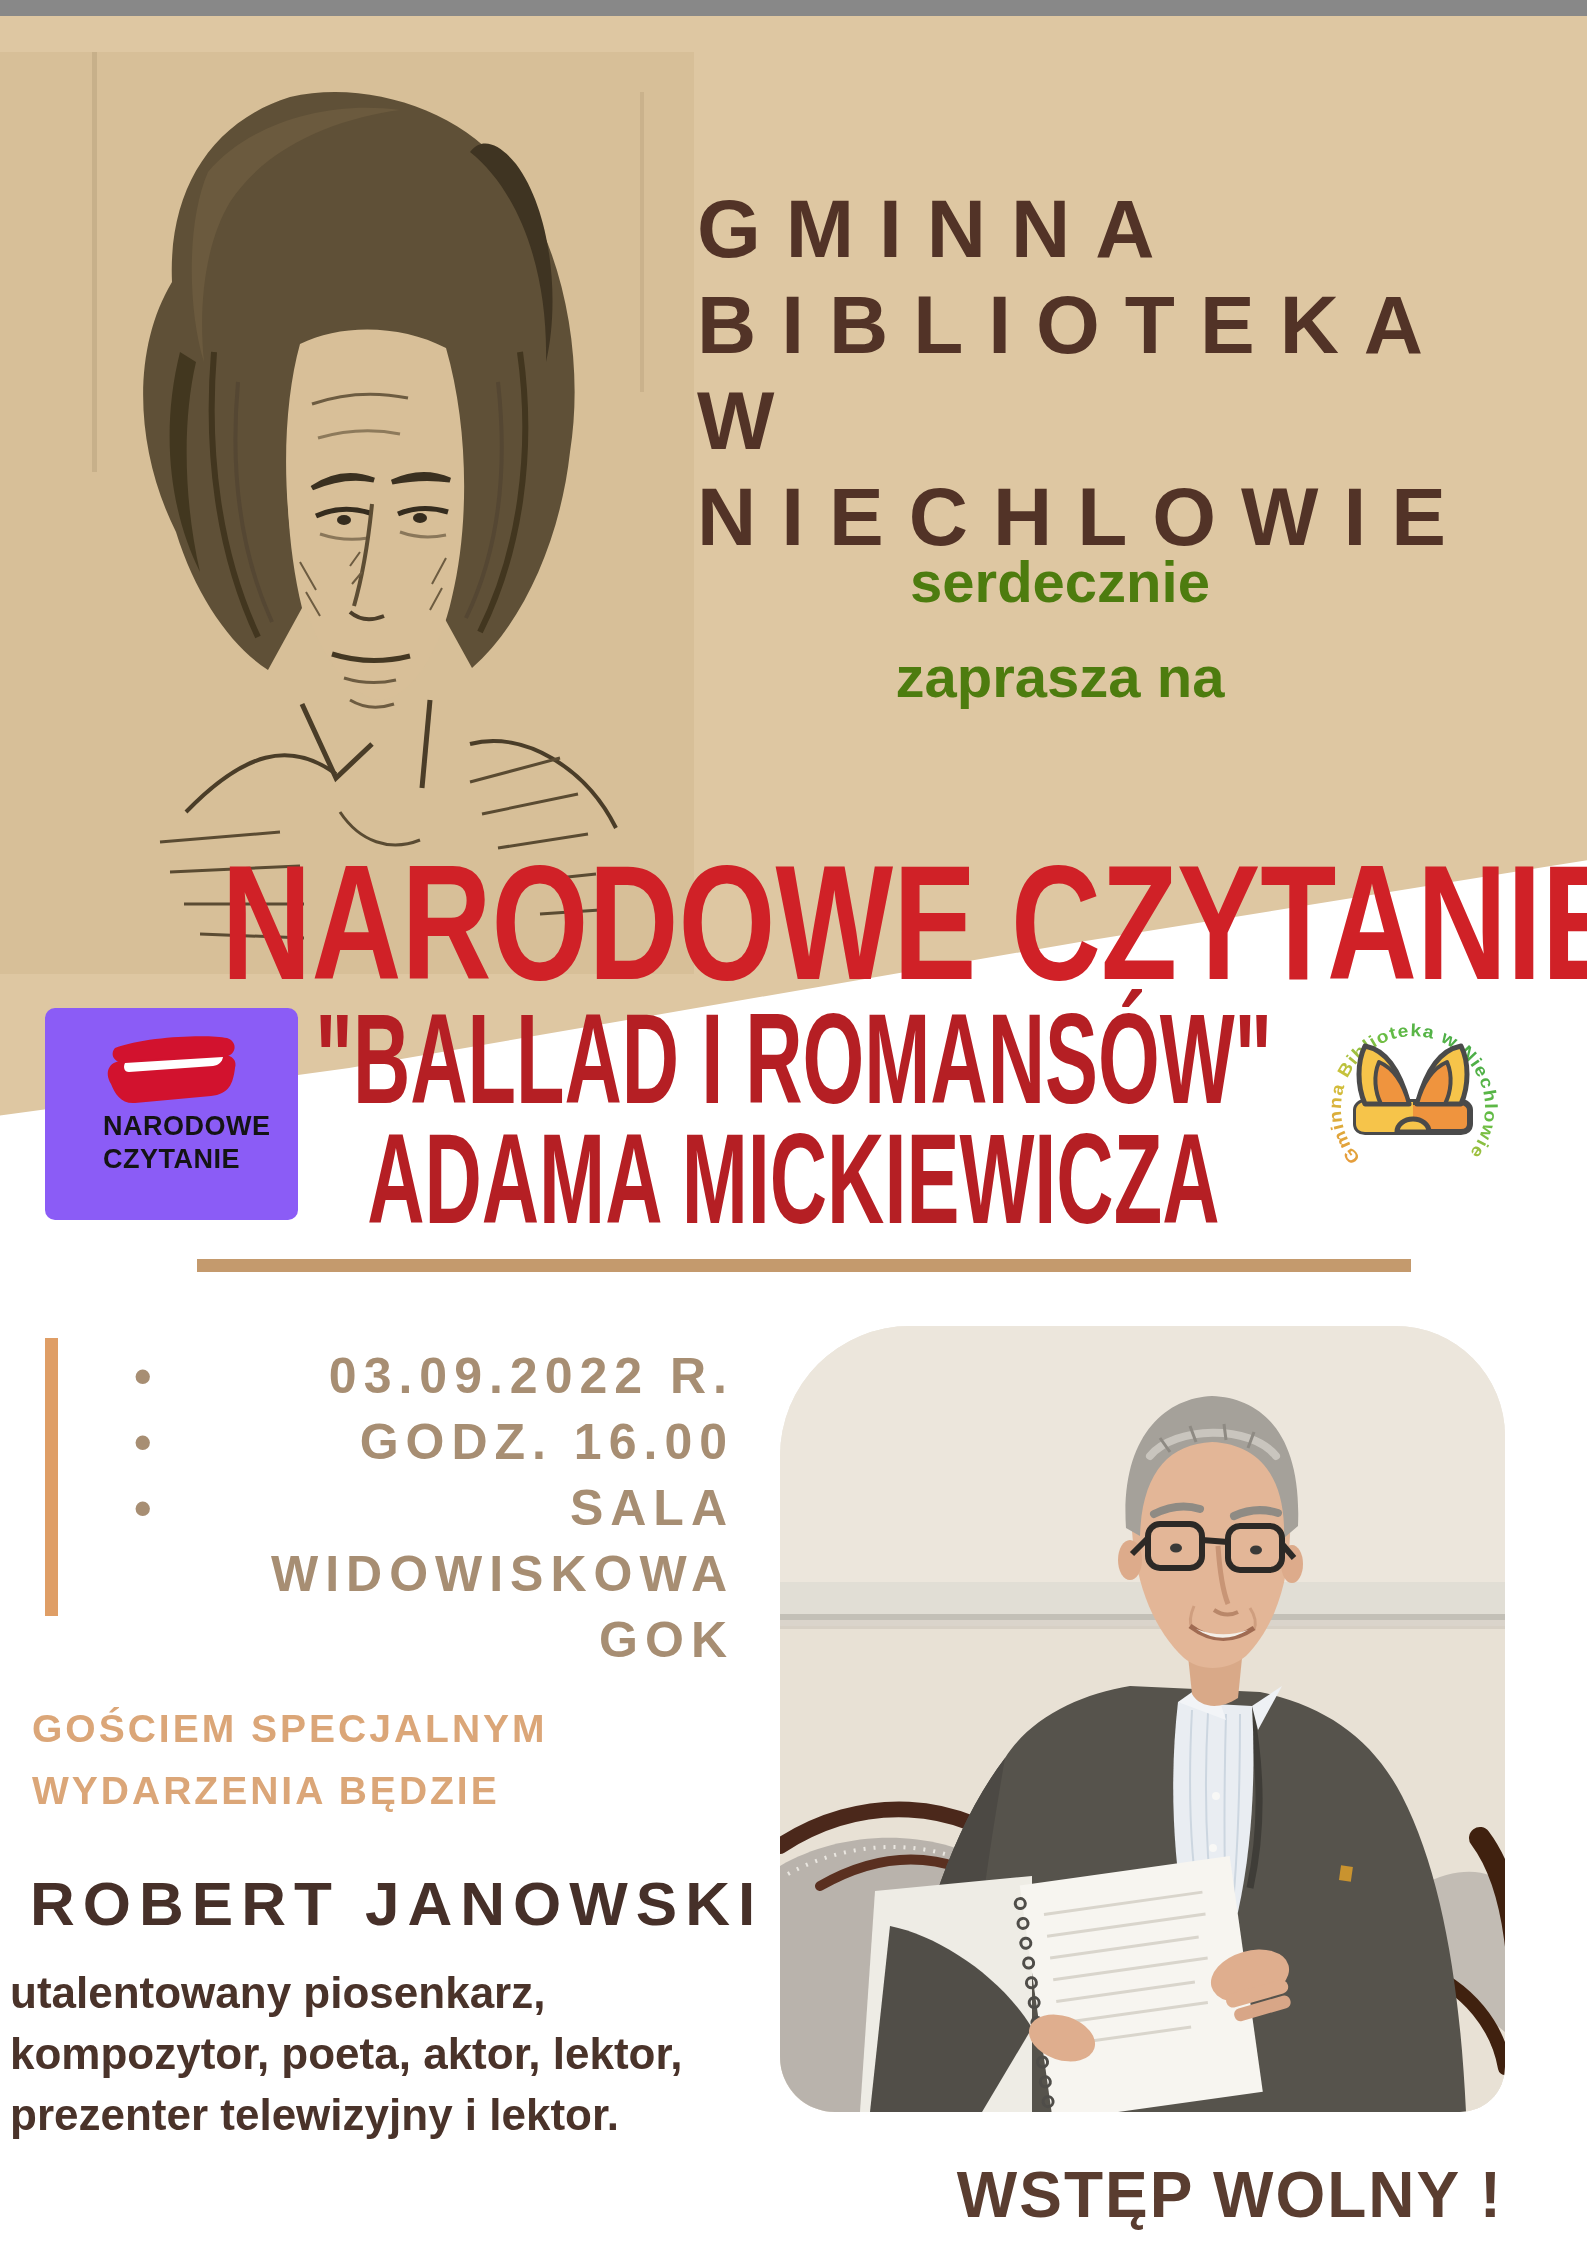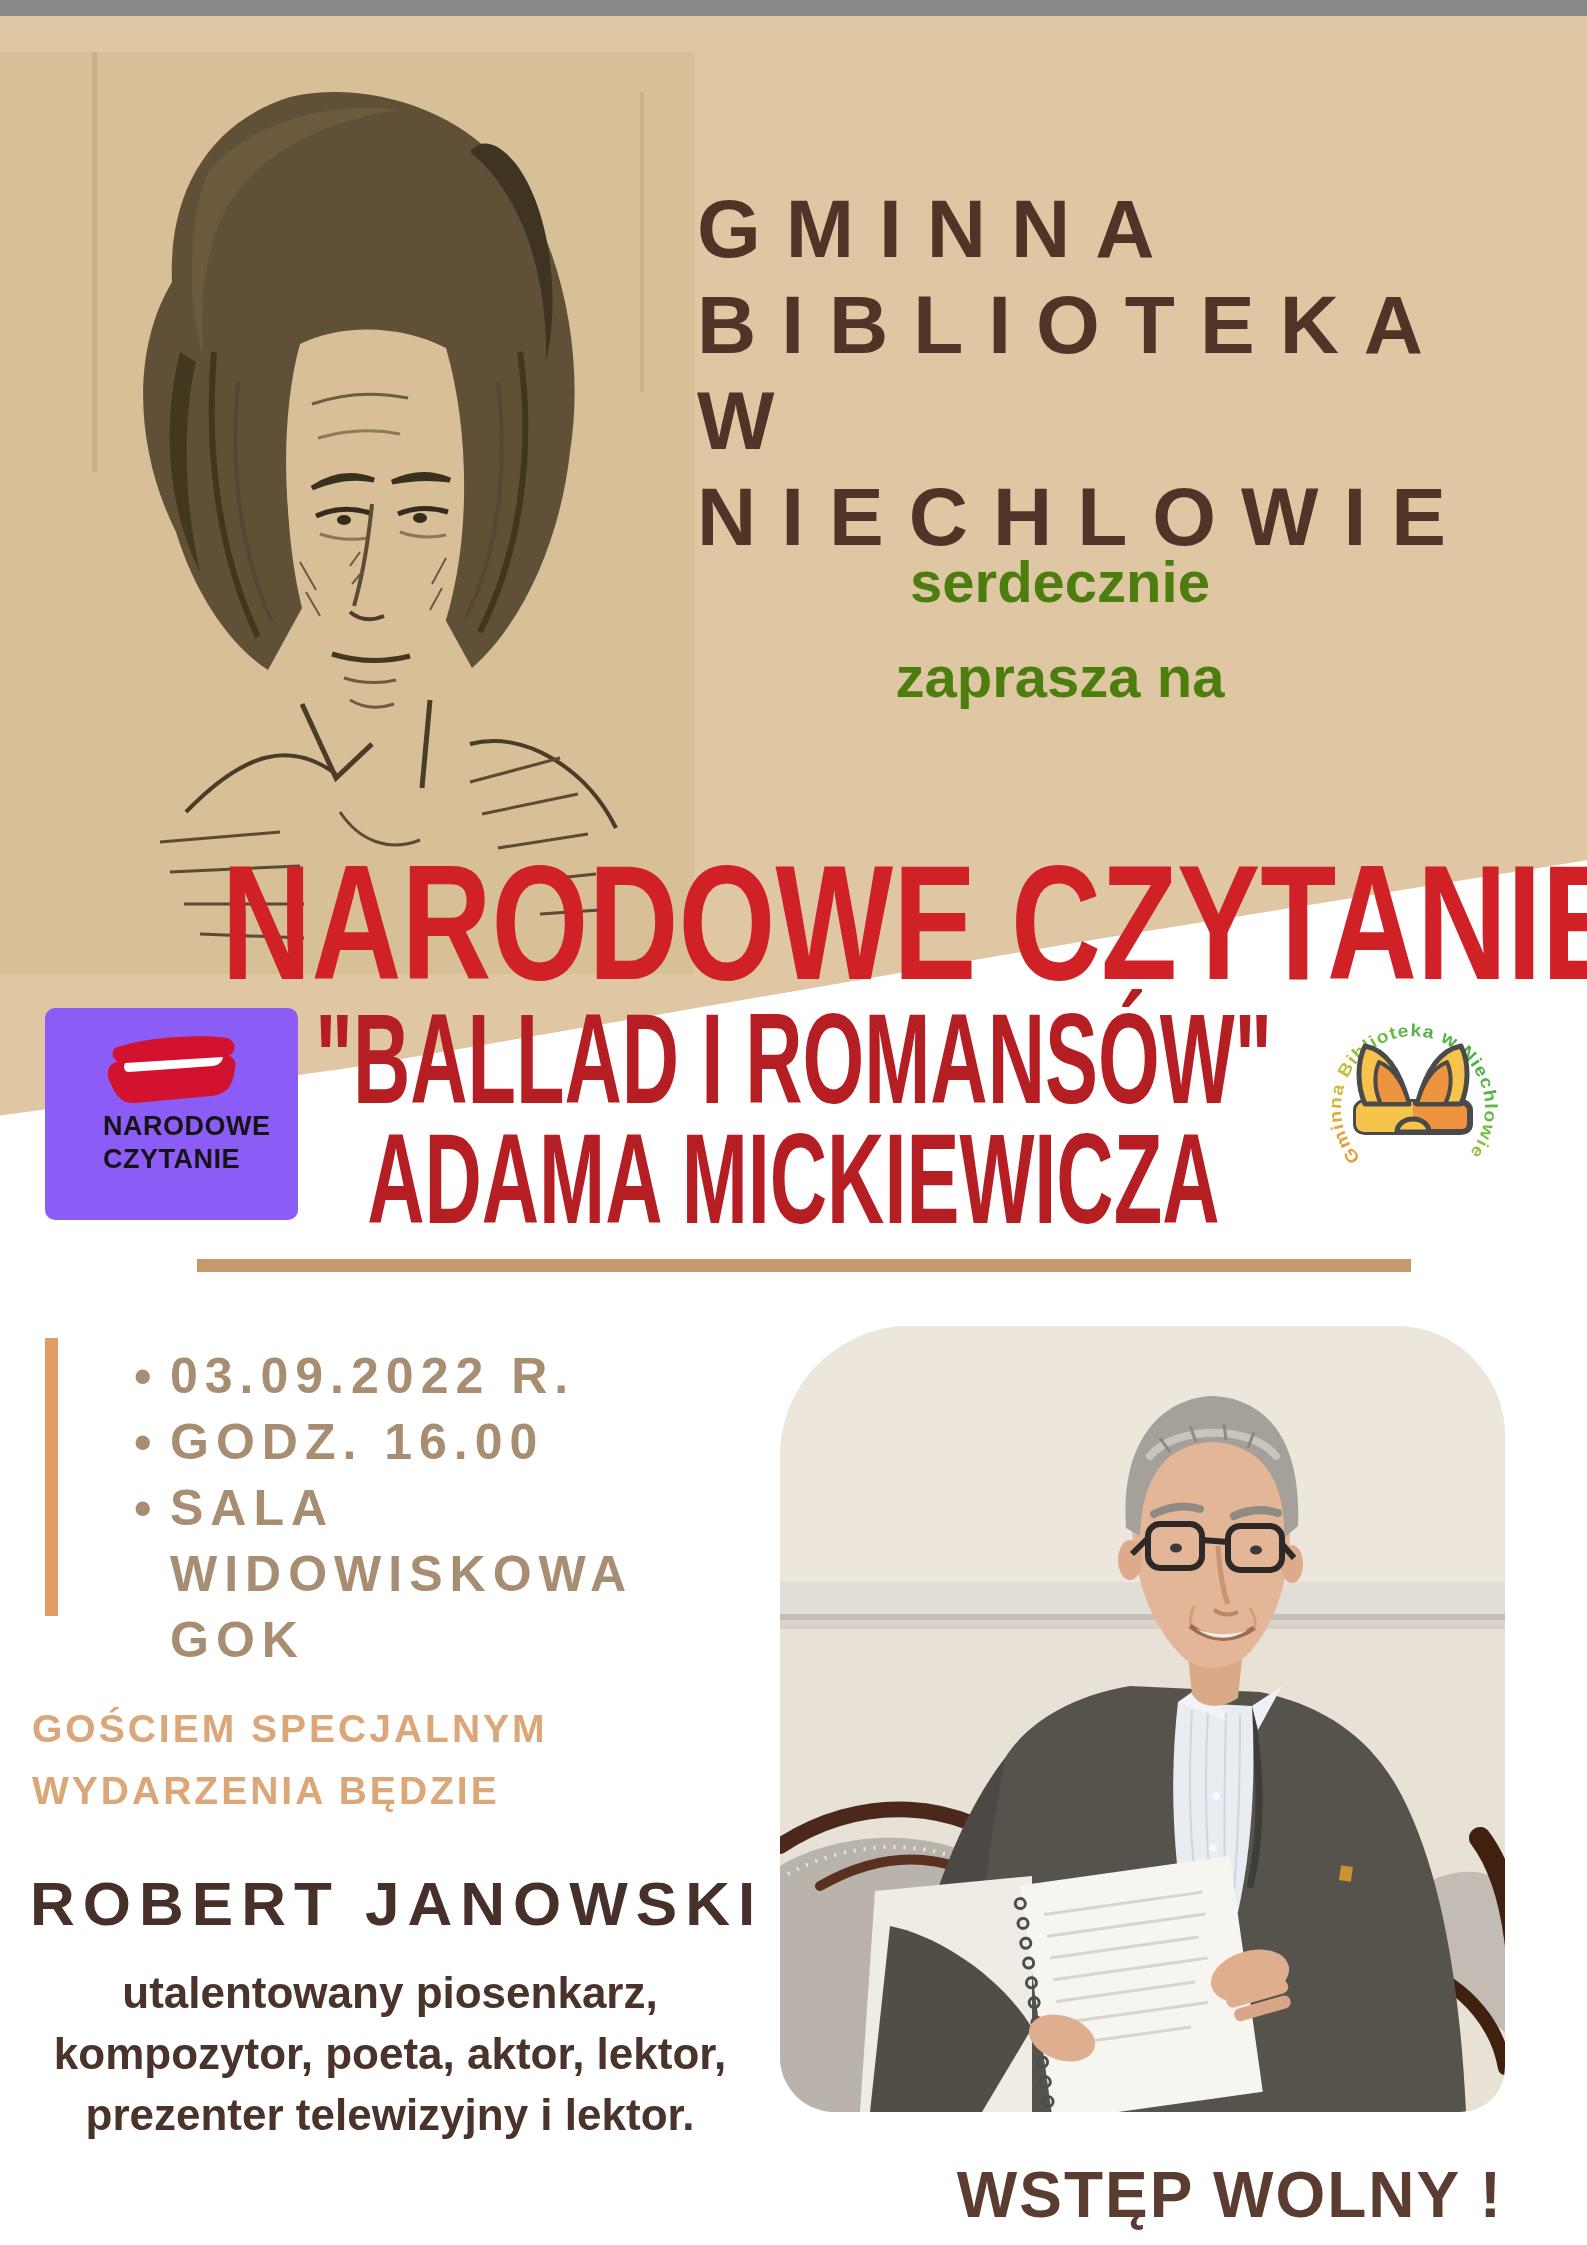--- a/index.html
+++ b/index.html
@@ -47,33 +47,33 @@
   
   .lib-logo{position:absolute;left:1313px;top:982px;width:200px;height:200px;}
   
   .divider{position:absolute;left:197px;top:1243px;width:1214px;height:13px;background:#c49a6d;}
   
   .vbar{position:absolute;left:45px;top:1322px;width:13px;height:278px;background:#df9e66;}
   .details{
     position:absolute;left:134px;top:1327px;width:600px;list-style:none;margin:0;padding:0;
     font-size:50px;font-weight:bold;letter-spacing:7px;line-height:66px;color:#a78e73;
   }
-  .details li{position:relative;padding-left:36px;}
+  .details li{position:relative;padding-left:36px;text-align:right;}
   .details li::before{content:"•";position:absolute;left:0;top:0;}
   
   .guest-intro{
     position:absolute;left:32px;top:1682px;width:740px;
     font-size:39px;font-weight:bold;letter-spacing:3px;line-height:62px;color:#dba678;
   }
   .guest-name{
     position:absolute;left:30px;top:1852px;width:760px;
     font-size:62px;font-weight:bold;letter-spacing:8px;color:#463029;white-space:nowrap;
   }
   .guest-bio{
-    position:absolute;left:10px;top:1946px;width:760px;text-align:center;
+    position:absolute;left:10px;top:1946px;width:760px;
     font-size:44px;font-weight:bold;line-height:61px;color:#4a332a;
   }
   
   .photo{
     position:absolute;left:780px;top:1310px;width:725px;height:786px;
     border-radius:130px 110px 45px 55px;overflow:hidden;background:#ece6dc;
   }
   .photo svg{display:block;}
   
   .admission{

